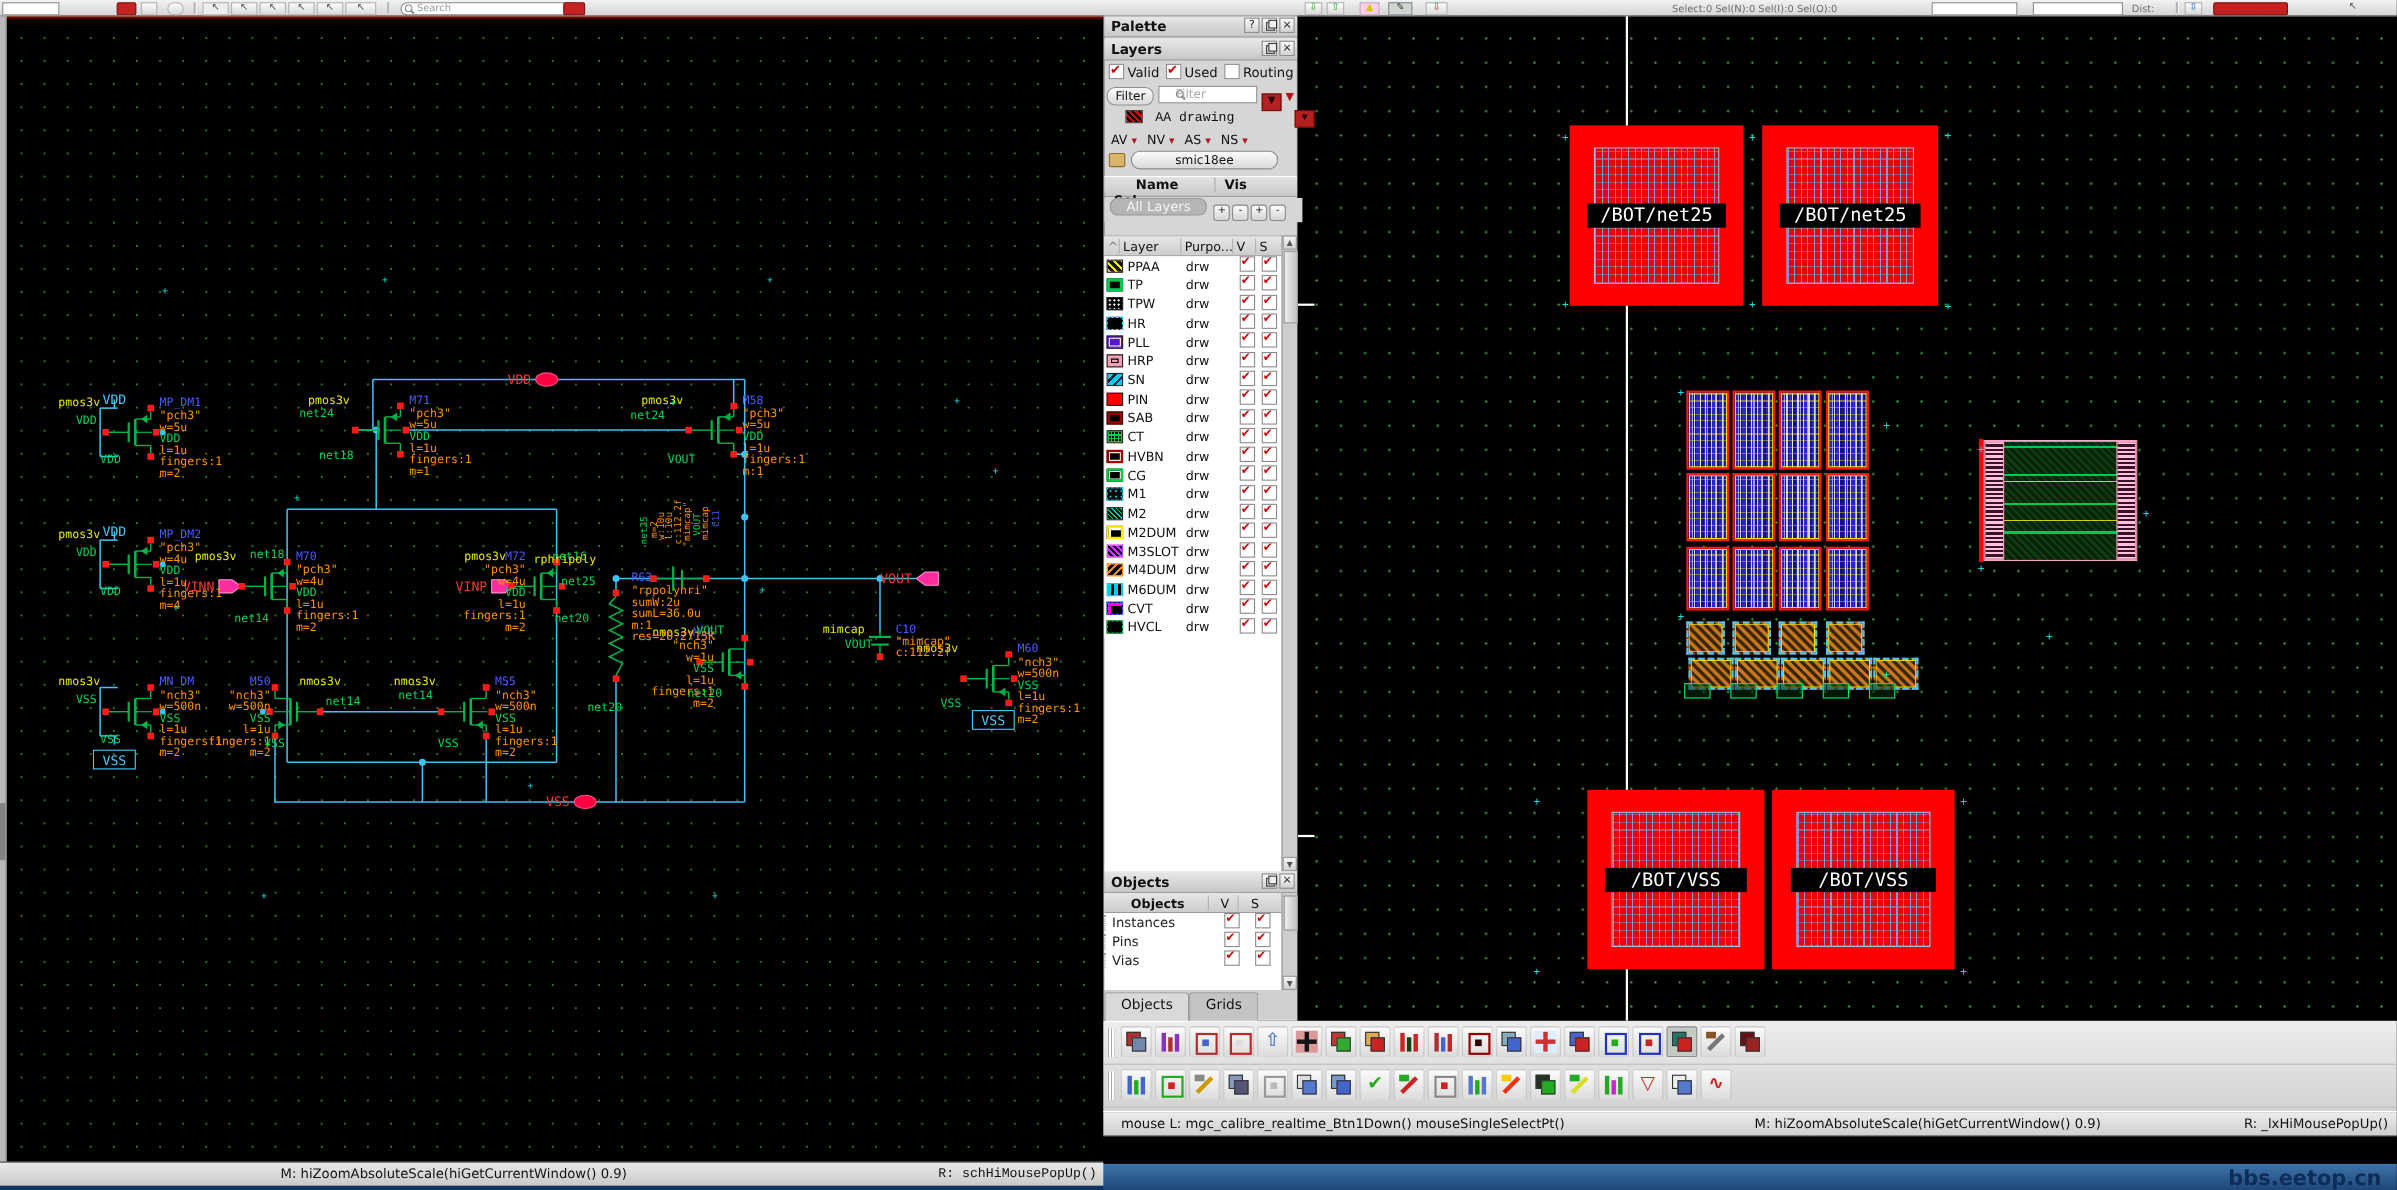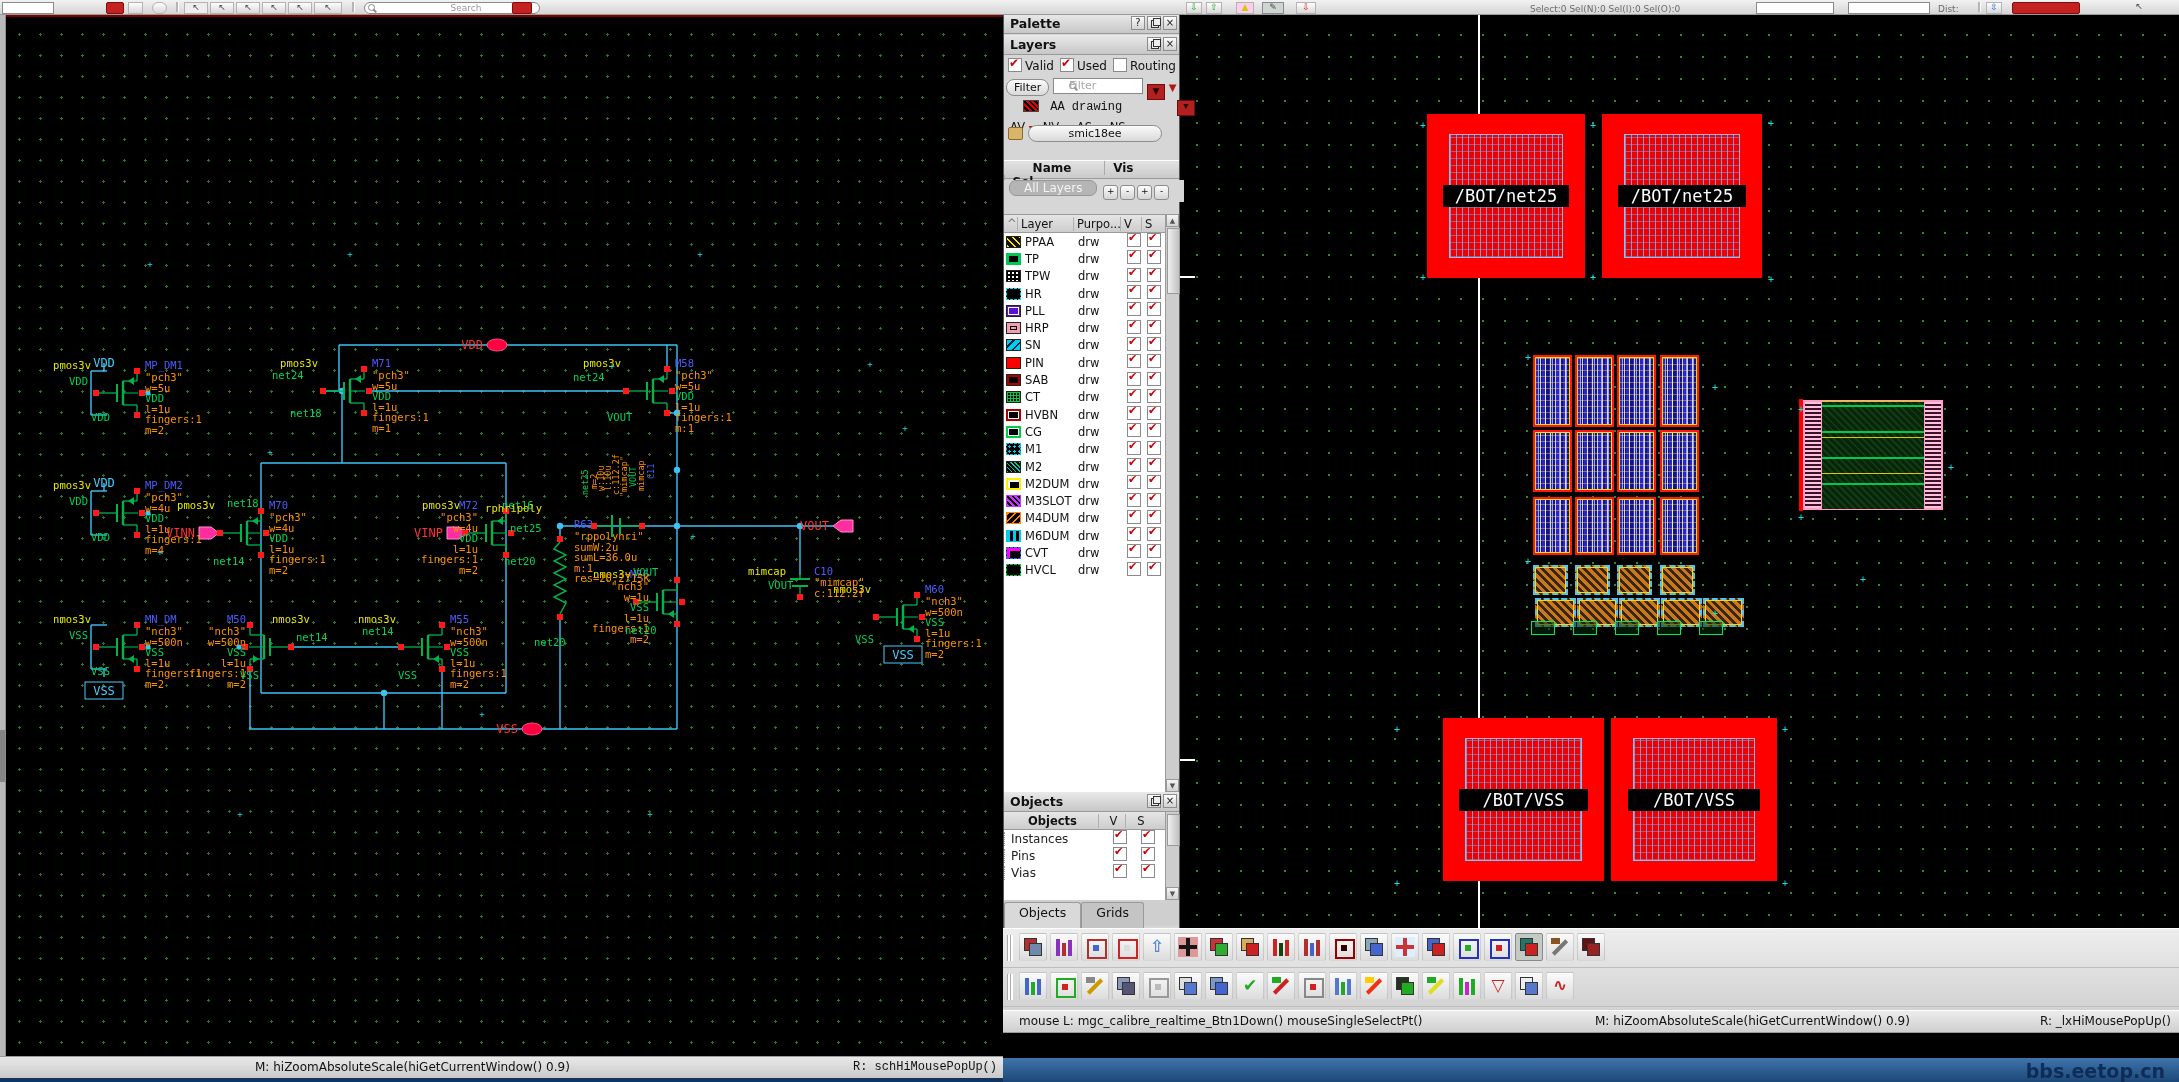--- a/index.html
+++ b/index.html
@@ -8,21 +8,21 @@
   
   #top-strip{position:absolute;left:0;top:0;width:2179px;height:14px;
     background:linear-gradient(#f2f2f2,#d5d5d5);border-bottom:1px solid #9a9a9a;overflow:hidden;z-index:8;}
   .ts{position:absolute;top:2px;height:10px;}
   .ts-combo{background:#fff;border:1px solid #8a8a8a;}
   .ts-red{background:#c42121;border:1px solid #7c1010;border-radius:2px;}
   .ts-icon{background:linear-gradient(#fdfdfd,#d8d8d8);border:1px solid #b3b3b3;color:#444;
     font-size:9px;line-height:9px;text-align:center;}
   .ts-sep{width:2px;background:#b5b5b5;border-right:1px solid #fff;}
   .ts-search{background:#fff;border:1px solid #8a8a8a;border-radius:6px;color:#9a9a9a;
-    font-size:9px;line-height:10px;padding-left:28px;text-align:center;}
+    font-size:9px;line-height:10px;padding-left:14px;}
   .ts-text{color:#6b6b6b;font-size:9px;line-height:10px;background:none;}
   .mag{position:absolute;left:3px;top:1px;width:5px;height:5px;border:1.5px solid #8a8a8a;border-radius:50%;}
   .mag::after{content:"";position:absolute;width:4px;height:1.5px;background:#8a8a8a;
     transform:rotate(45deg);right:-3px;bottom:-1px;}
   
   #sch-window{position:absolute;left:0;top:14px;width:1003px;height:1064px;z-index:5;}
   #sch-canvas{position:absolute;left:0;top:0;width:1003px;height:1042px;background:#000;
     border-top:3px solid #7b0000;box-sizing:border-box;
     background-image:radial-gradient(circle,#2d742d 1px,rgba(0,0,0,0) 1.3px);
     background-size:21px 21px;background-position:9px 7px;}
@@ -192,21 +192,21 @@
     <div class="ts ts-search" style="left:364px;width:146px;">
       <span class="mag"></span>
       <span>Search</span>
     </div>
     <div class="ts ts-red" style="left:512px;width:18px;"></div>
     <div class="ts ts-icon" style="left:1186px;width:14px;color:#2a2;">⇩</div>
     <div class="ts ts-icon" style="left:1206px;width:14px;color:#2a2;">⇧</div>
     <div class="ts ts-icon" style="left:1236px;width:16px;color:#cc0;background:#fce;">▲</div>
     <div class="ts ts-icon" style="left:1262px;width:20px;background:#cfd6cf;border:1px solid #889;">✎</div>
     <div class="ts ts-icon" style="left:1296px;width:18px;color:#c22;">⇩</div>
-    <div class="ts ts-text" style="left:1520px;width:230px;top:4px;margin-left:10px;"><span>Select:0   Sel(N):0   Sel(I):0   Sel(O):0</span></div>
+    <div class="ts ts-text" style="left:1520px;width:230px;top:4px;"><span>Select:0   Sel(N):0   Sel(I):0   Sel(O):0</span></div>
     <div class="ts ts-combo" style="left:1756px;width:76px;"></div>
     <div class="ts ts-combo" style="left:1848px;width:80px;"></div>
     <div class="ts ts-text" style="left:1938px;width:30px;top:4px;"><span>Dist:</span></div>
     <div class="ts ts-sep" style="left:1978px;height:10px;"></div>
     <div class="ts ts-icon" style="left:1986px;width:14px;color:#36c;">⇳</div>
     <div class="ts ts-red" style="left:2012px;width:66px;"></div>
     <div class="ts ts-icon" style="left:2130px;width:18px;background:none;border:none;">↖</div>
   </div>
 
   <div id="sch-window">
@@ -617,21 +617,21 @@
       </span>
       <span class="dd">▼</span>
       <span class="redarr">▼</span>
     </div>
     <div class="prow" style="top:86px;height:18px;padding-left:19px;font-family:Liberation Mono, monospace;">
       <span class="sw sw-cur"></span>
       <span>AA drawing</span>
       <span class="dd" style="position:absolute;right:3px;">▼</span>
     </div>
     <div class="prow" id="avnv-row" style="top:106px;height:16px;padding-left:6px;font-size:11.5px;"><span style="margin-right: 9px;">AV <span class="redarr">▾</span></span><span style="margin-right: 9px;">NV <span class="redarr">▾</span></span><span style="margin-right: 9px;">AS <span class="redarr">▾</span></span><span style="margin-right: 9px;">NS <span class="redarr">▾</span></span></div>
-    <div class="prow" style="top:112px;height:20px;">
+    <div class="prow" style="top:124px;height:20px;">
       <span style="position:absolute;left:4px;top:1px;width:13px;height:11px;background:#d8b568;border:1px solid #8a6b2d;border-radius:2px;"></span>
       <span class="pill" style="position:absolute;left:24px;top:-1px;width:118px;text-align:center;border-radius:9px;">smic18ee</span>
     </div>
     <div class="prow hdr3" style="top:146px;height:19px;">
       <span style="width:96px;text-align:center;">Name</span>
       <span style="width:37px;text-align:center;border-left:1px solid #aaa;">Vis</span>
       <span style="width:36px;text-align:center;border-left:1px solid #aaa;">Sel</span>
     </div>
     <div class="prow alrow" style="top:166px;height:22px;padding-left:5px;">
       <span class="allayers">All Layers</span>

